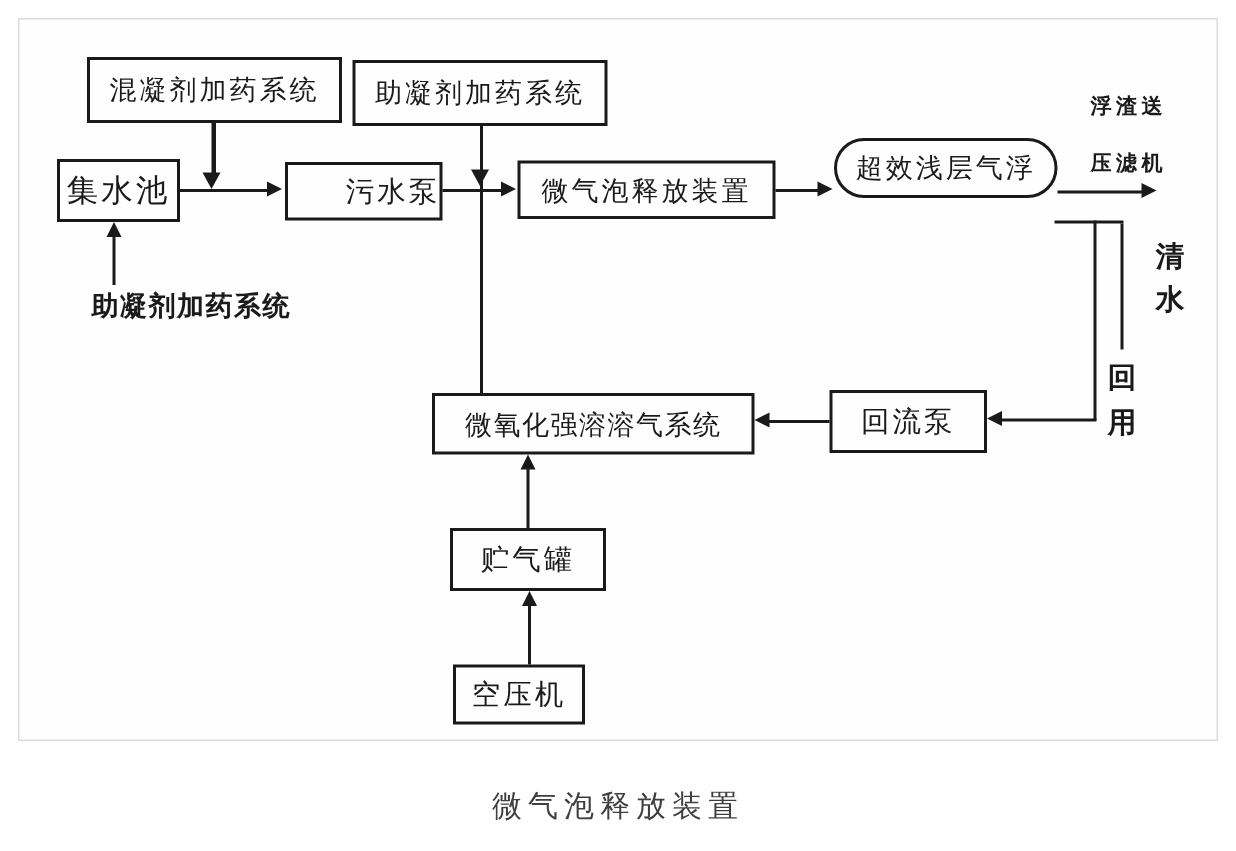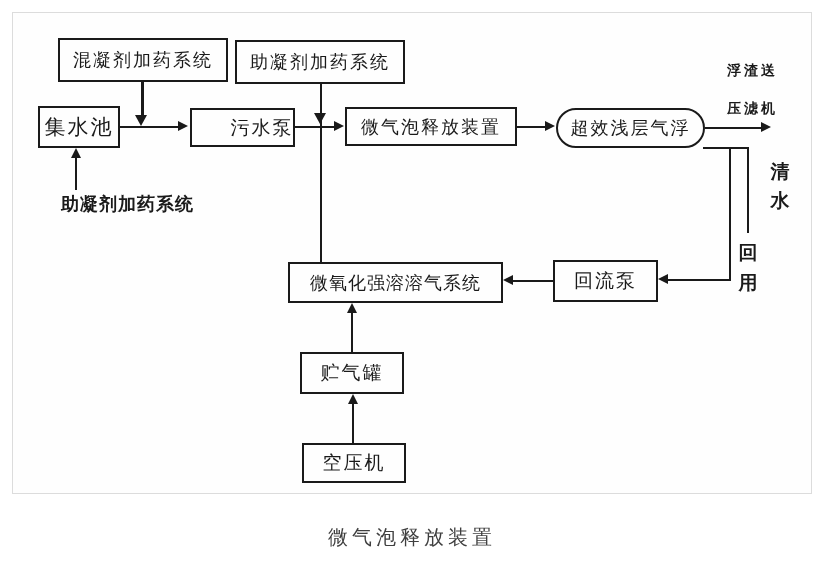--- a/index.html
+++ b/index.html
@@ -63,29 +63,29 @@
   <div class="node" style="left:58px;top:38px;width:170px;height:44px;">混凝剂加药系统</div>
 
   <div class="node" style="left:235px;top:40px;width:170px;height:44px;">助凝剂加药系统</div>
 
   <div class="node" style="left:38px;top:106px;width:82px;height:42px;font-size:21px;">集水池</div>
 
   <div class="node" style="left:190px;top:108px;width:105px;height:39px;font-size:19px;padding-left:39px;">污水泵</div>
 
   <div class="node" style="left:345px;top:107px;width:172px;height:39px;">微气泡释放装置</div>
 
-  <div class="node" style="left:556px;top:108px;width:149px;height:40px;border-radius:20px;">超效浅层气浮</div>
+  <div class="node" style="left:556px;top:92px;width:149px;height:40px;border-radius:20px;">超效浅层气浮</div>
 
   <div class="node" style="left:288px;top:262px;width:215px;height:41px;letter-spacing:1px;">微氧化强溶溶气系统</div>
 
   <div class="node" style="left:553px;top:260px;width:105px;height:42px;font-size:19px;">回流泵</div>
 
   <div class="node" style="left:300px;top:352px;width:104px;height:42px;font-size:19px;">贮气罐</div>
 
-  <div class="node" style="left:302px;top:443px;width:104px;height:40px;font-size:19px;">空压机</div>
+  <div class="node" style="left:302px;top:443px;width:88px;height:40px;font-size:19px;">空压机</div>
 
   <div class="vline thick" style="left:141px;top:82px;height:36px;"></div>
   <div class="ah ah-down" style="left:135px;top:115px;"></div>
 
   <div class="hline" style="left:120px;top:126px;width:60px;"></div>
   <div class="ah ah-right" style="left:178px;top:121px;"></div>
 
   <div class="vline" style="left:320px;top:84px;height:178px;"></div>
   <div class="ah ah-down" style="left:314px;top:113px;"></div>
 

